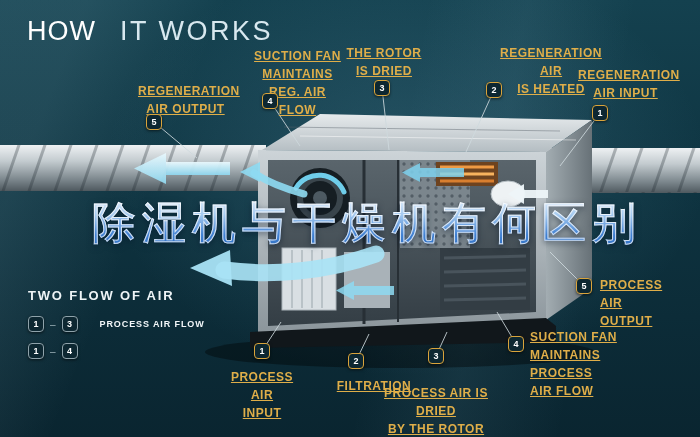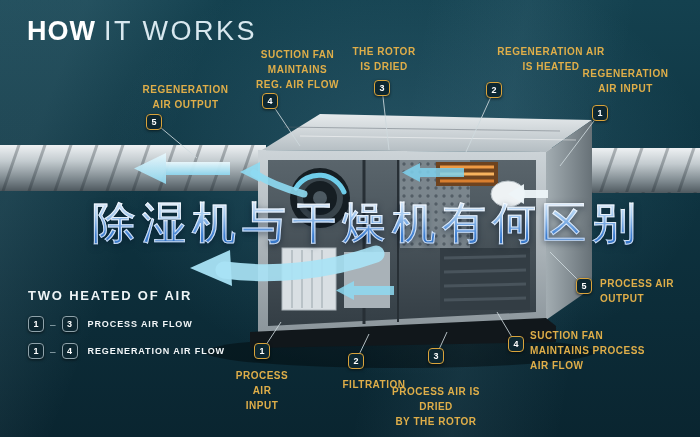--- a/index.html
+++ b/index.html
@@ -17,28 +17,28 @@
   .watermark{
     position:absolute;left:92px;top:194px;z-index:3;
     font-size:44px;font-weight:normal;letter-spacing:6px;white-space:nowrap;
     font-family:"DejaVu Sans","Liberation Sans",sans-serif;
     background:linear-gradient(180deg,#f4f9ff 0%,#a5caf0 35%,#3e7fd2 70%,#2f6dbd 100%);
     -webkit-background-clip:text;background-clip:text;color:transparent;
     -webkit-text-stroke:1px rgba(255,255,255,0.75);
     filter:drop-shadow(0 2px 3px rgba(0,15,35,0.5));
   }
   .title{position:absolute;left:27px;top:16px;z-index:4;color:#ffffff;font-size:27px;letter-spacing:1px;white-space:nowrap}
-  .title .strong{font-weight:700}
-  .title .rest{font-weight:300;color:#d8e8ef;margin-left:8px;letter-spacing:2.5px}
+  .title .strong{font-weight:400}
+  .title .rest{font-weight:300;color:#d8e8ef;margin-left:24px;letter-spacing:2.5px}
 
   .callout{display:contents}
   .co-label{
-    position:absolute;z-index:4;font-size:10px;font-weight:bold;color:#dfae49;
+    position:absolute;z-index:4;font-size:12px;font-weight:bold;color:#dfae49;
     letter-spacing:.5px;line-height:1.5;text-transform:uppercase;
-    white-space:pre-line;text-align:center;
+    white-space:pre-line;text-align:center;text-decoration:underline;
   }
   .badge{
     position:absolute;z-index:5;width:16px;height:16px;border-radius:4px;
     background:#0d2731;border:1.5px solid #d9a43b;color:#ffffff;
     font-size:9px;font-weight:bold;display:flex;align-items:center;justify-content:center;
     box-shadow:0 1px 3px rgba(0,0,0,.55);
   }
 
   .co1-label{left:138px;top:82px;width:95px}   .co1-badge{left:146px;top:114px}
   .co2-label{left:250px;top:47px;width:95px}   .co2-badge{left:262px;top:93px}
@@ -49,21 +49,21 @@
   .co7-label{left:530px;top:328px;width:120px;text-align:left} .co7-badge{left:508px;top:336px}
   .co8-label{left:376px;top:384px;width:120px} .co8-badge{left:428px;top:348px}
   .co9-label{left:336px;top:377px;width:76px}  .co9-badge{left:348px;top:353px}
   .co10-label{left:227px;top:368px;width:70px} .co10-badge{left:254px;top:343px}
 
   .legend{position:absolute;left:28px;top:288px;z-index:4}
   .legend-heading{color:#eef4f6;font-size:13px;font-weight:bold;letter-spacing:1.8px;margin-bottom:13px}
   .legend-row{display:flex;align-items:center;gap:6px;margin-bottom:11px}
   .legend .badge{position:static;border-color:#8fa3ab;flex:0 0 auto}
   .legend-dash{color:#9fb3ba;font-size:10px}
-  .legend-label{color:#f2f6f8;font-size:9px;font-weight:bold;letter-spacing:.9px;margin-left:4px;white-space:nowrap}
+  .legend-label{color:#f2f6f8;font-size:9px;font-weight:bold;letter-spacing:.9px;margin-left:16px;white-space:nowrap}
 </style>
 </head>
 <body>
 
 <div class="stage">
 
   
   <svg class="scene" viewBox="0 0 700 437">
     <defs>
       <linearGradient id="gDuct" x1="0" y1="0" x2="0" y2="1">
@@ -262,28 +262,27 @@
     <div class="co-label co9-label">FILTRATION</div>
   </div>
   <div class="callout">
     <div class="badge co10-badge">1</div>
     <div class="co-label co10-label">PROCESS AIR
 INPUT</div>
   </div>
 
   
   <div class="legend">
-    <div class="legend-heading">TWO HEATED OF AIR</div>
+    <div class="legend-heading">TWO FLOW OF AIR</div>
     <div class="legend-row">
       <span class="badge">1</span>
       <span class="legend-dash">–</span>
       <span class="badge">3</span>
       <span class="legend-label">PROCESS AIR FLOW</span>
     </div>
     <div class="legend-row">
       <span class="badge">1</span>
       <span class="legend-dash">–</span>
       <span class="badge">4</span>
-      <span class="legend-label">REGENERATION AIR FLOW</span>
     </div>
   </div>
 
 </div>
 
 </body></html>

